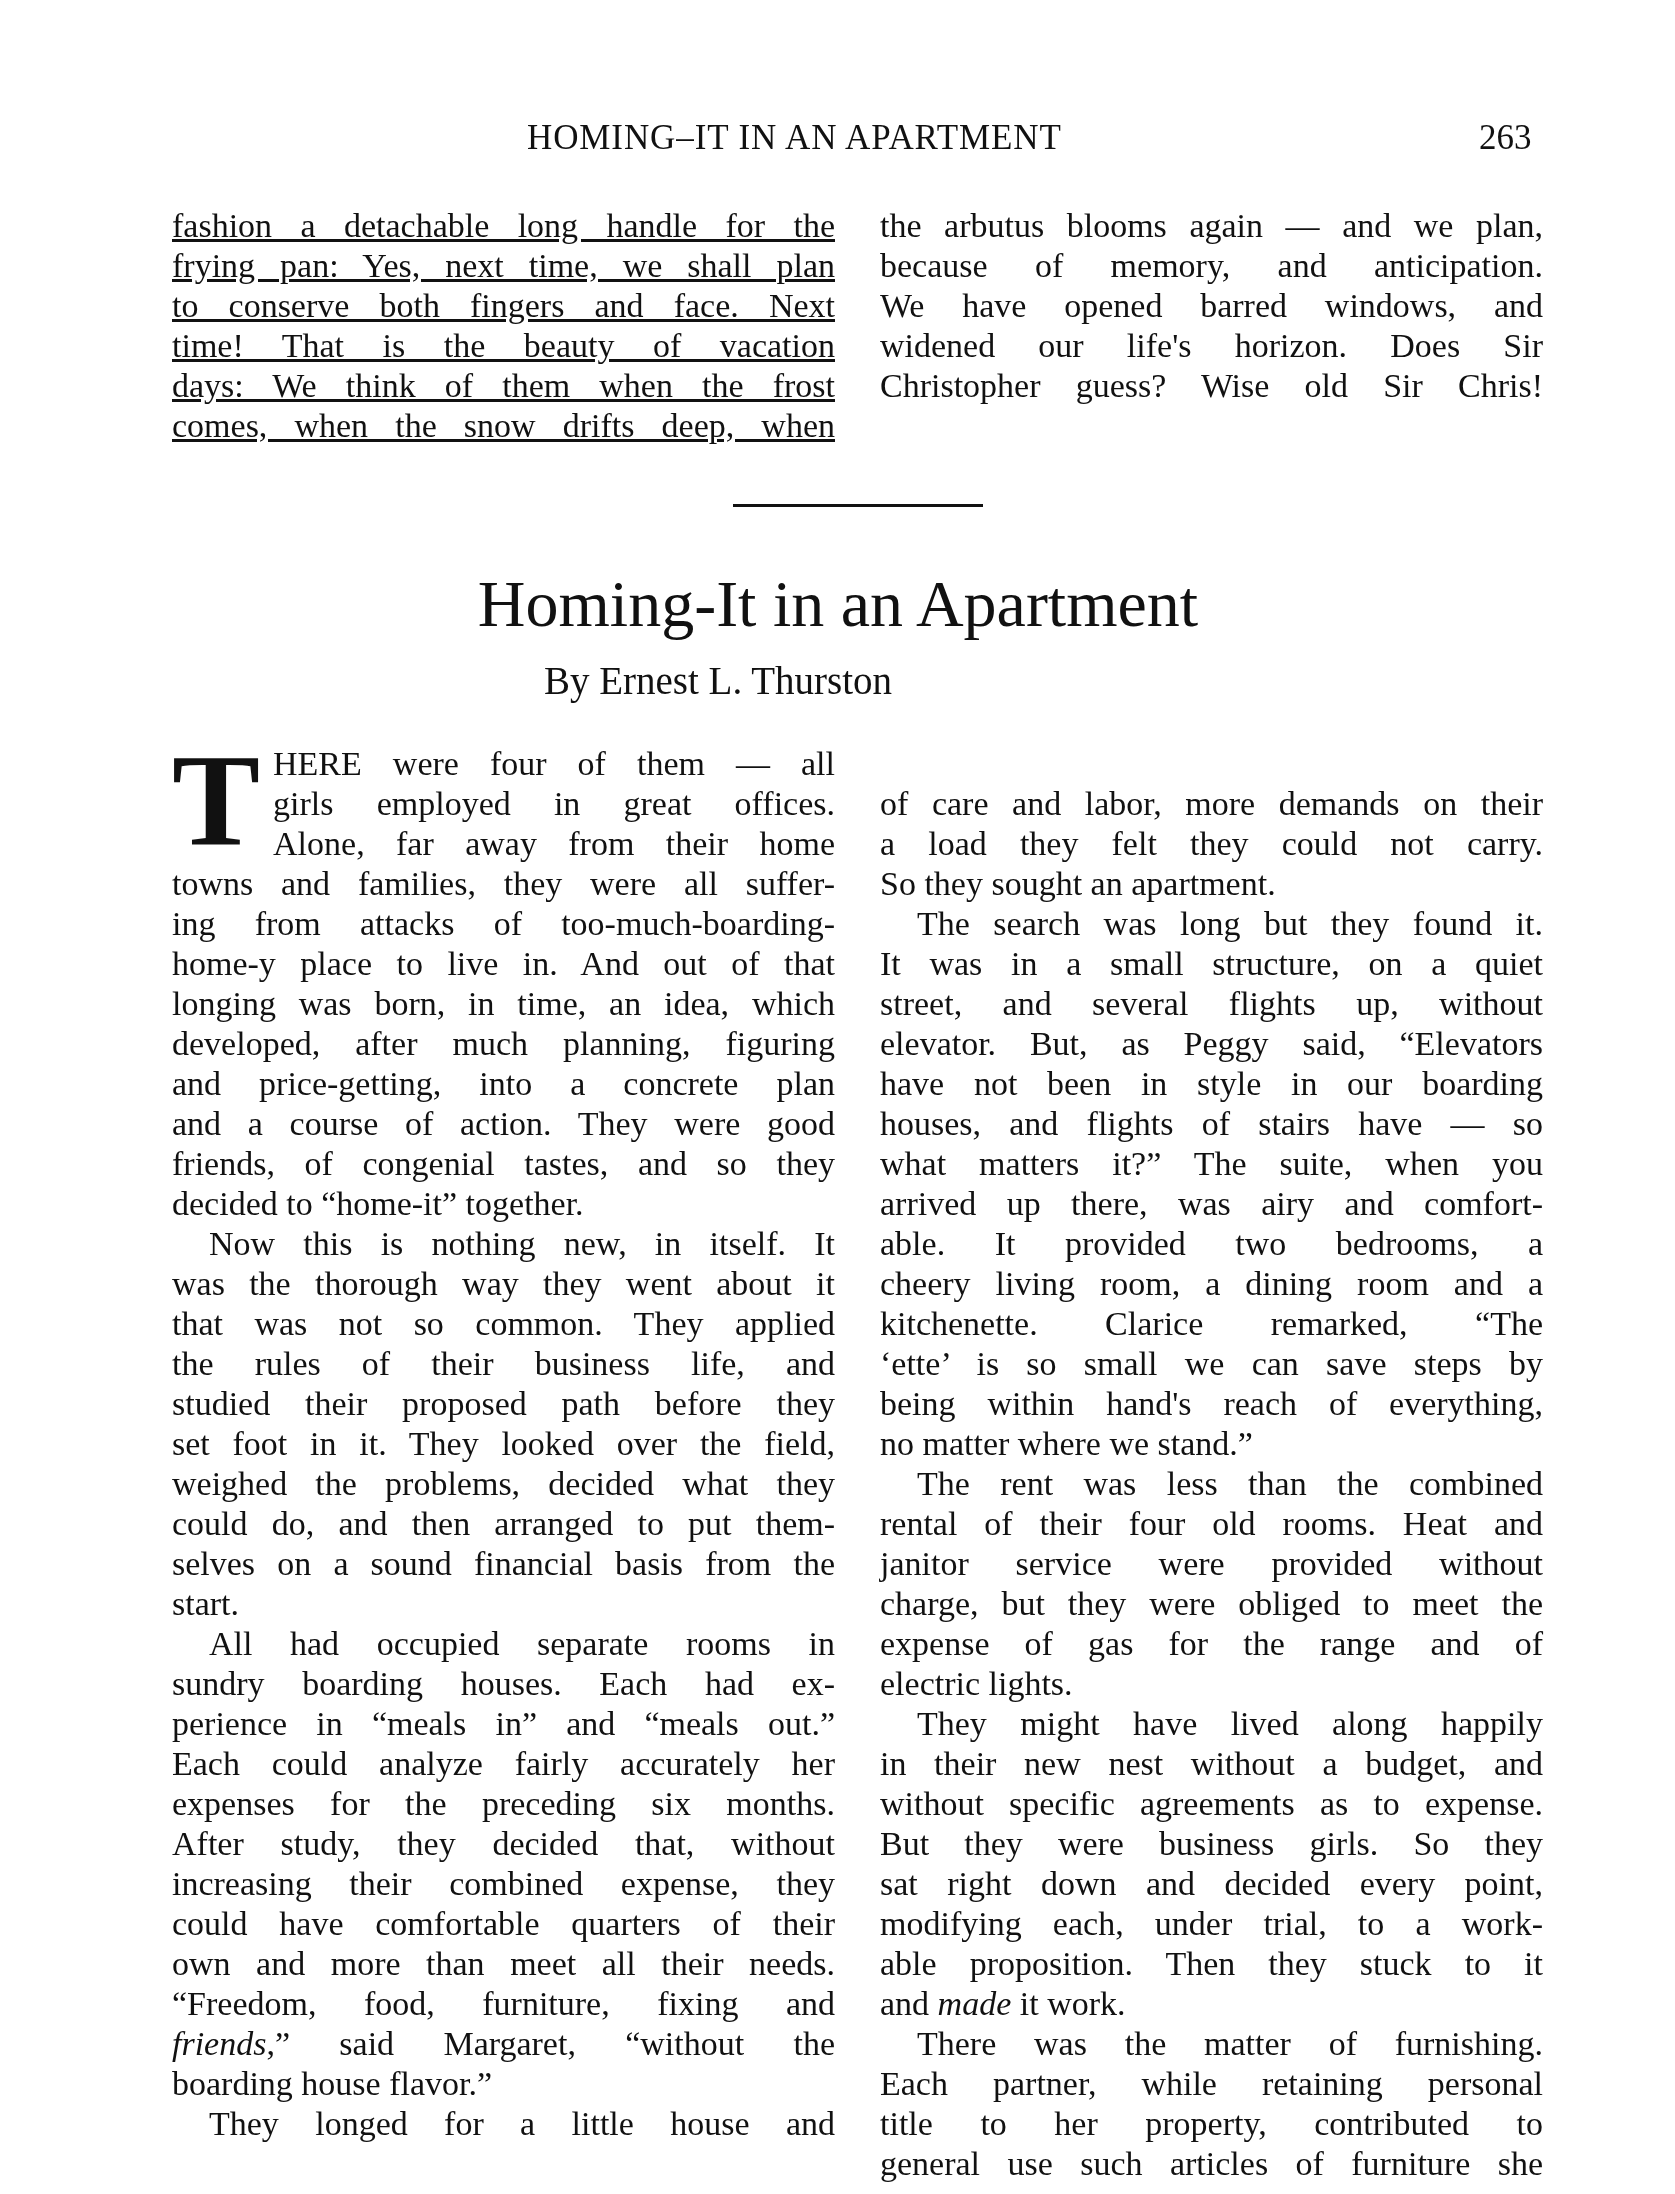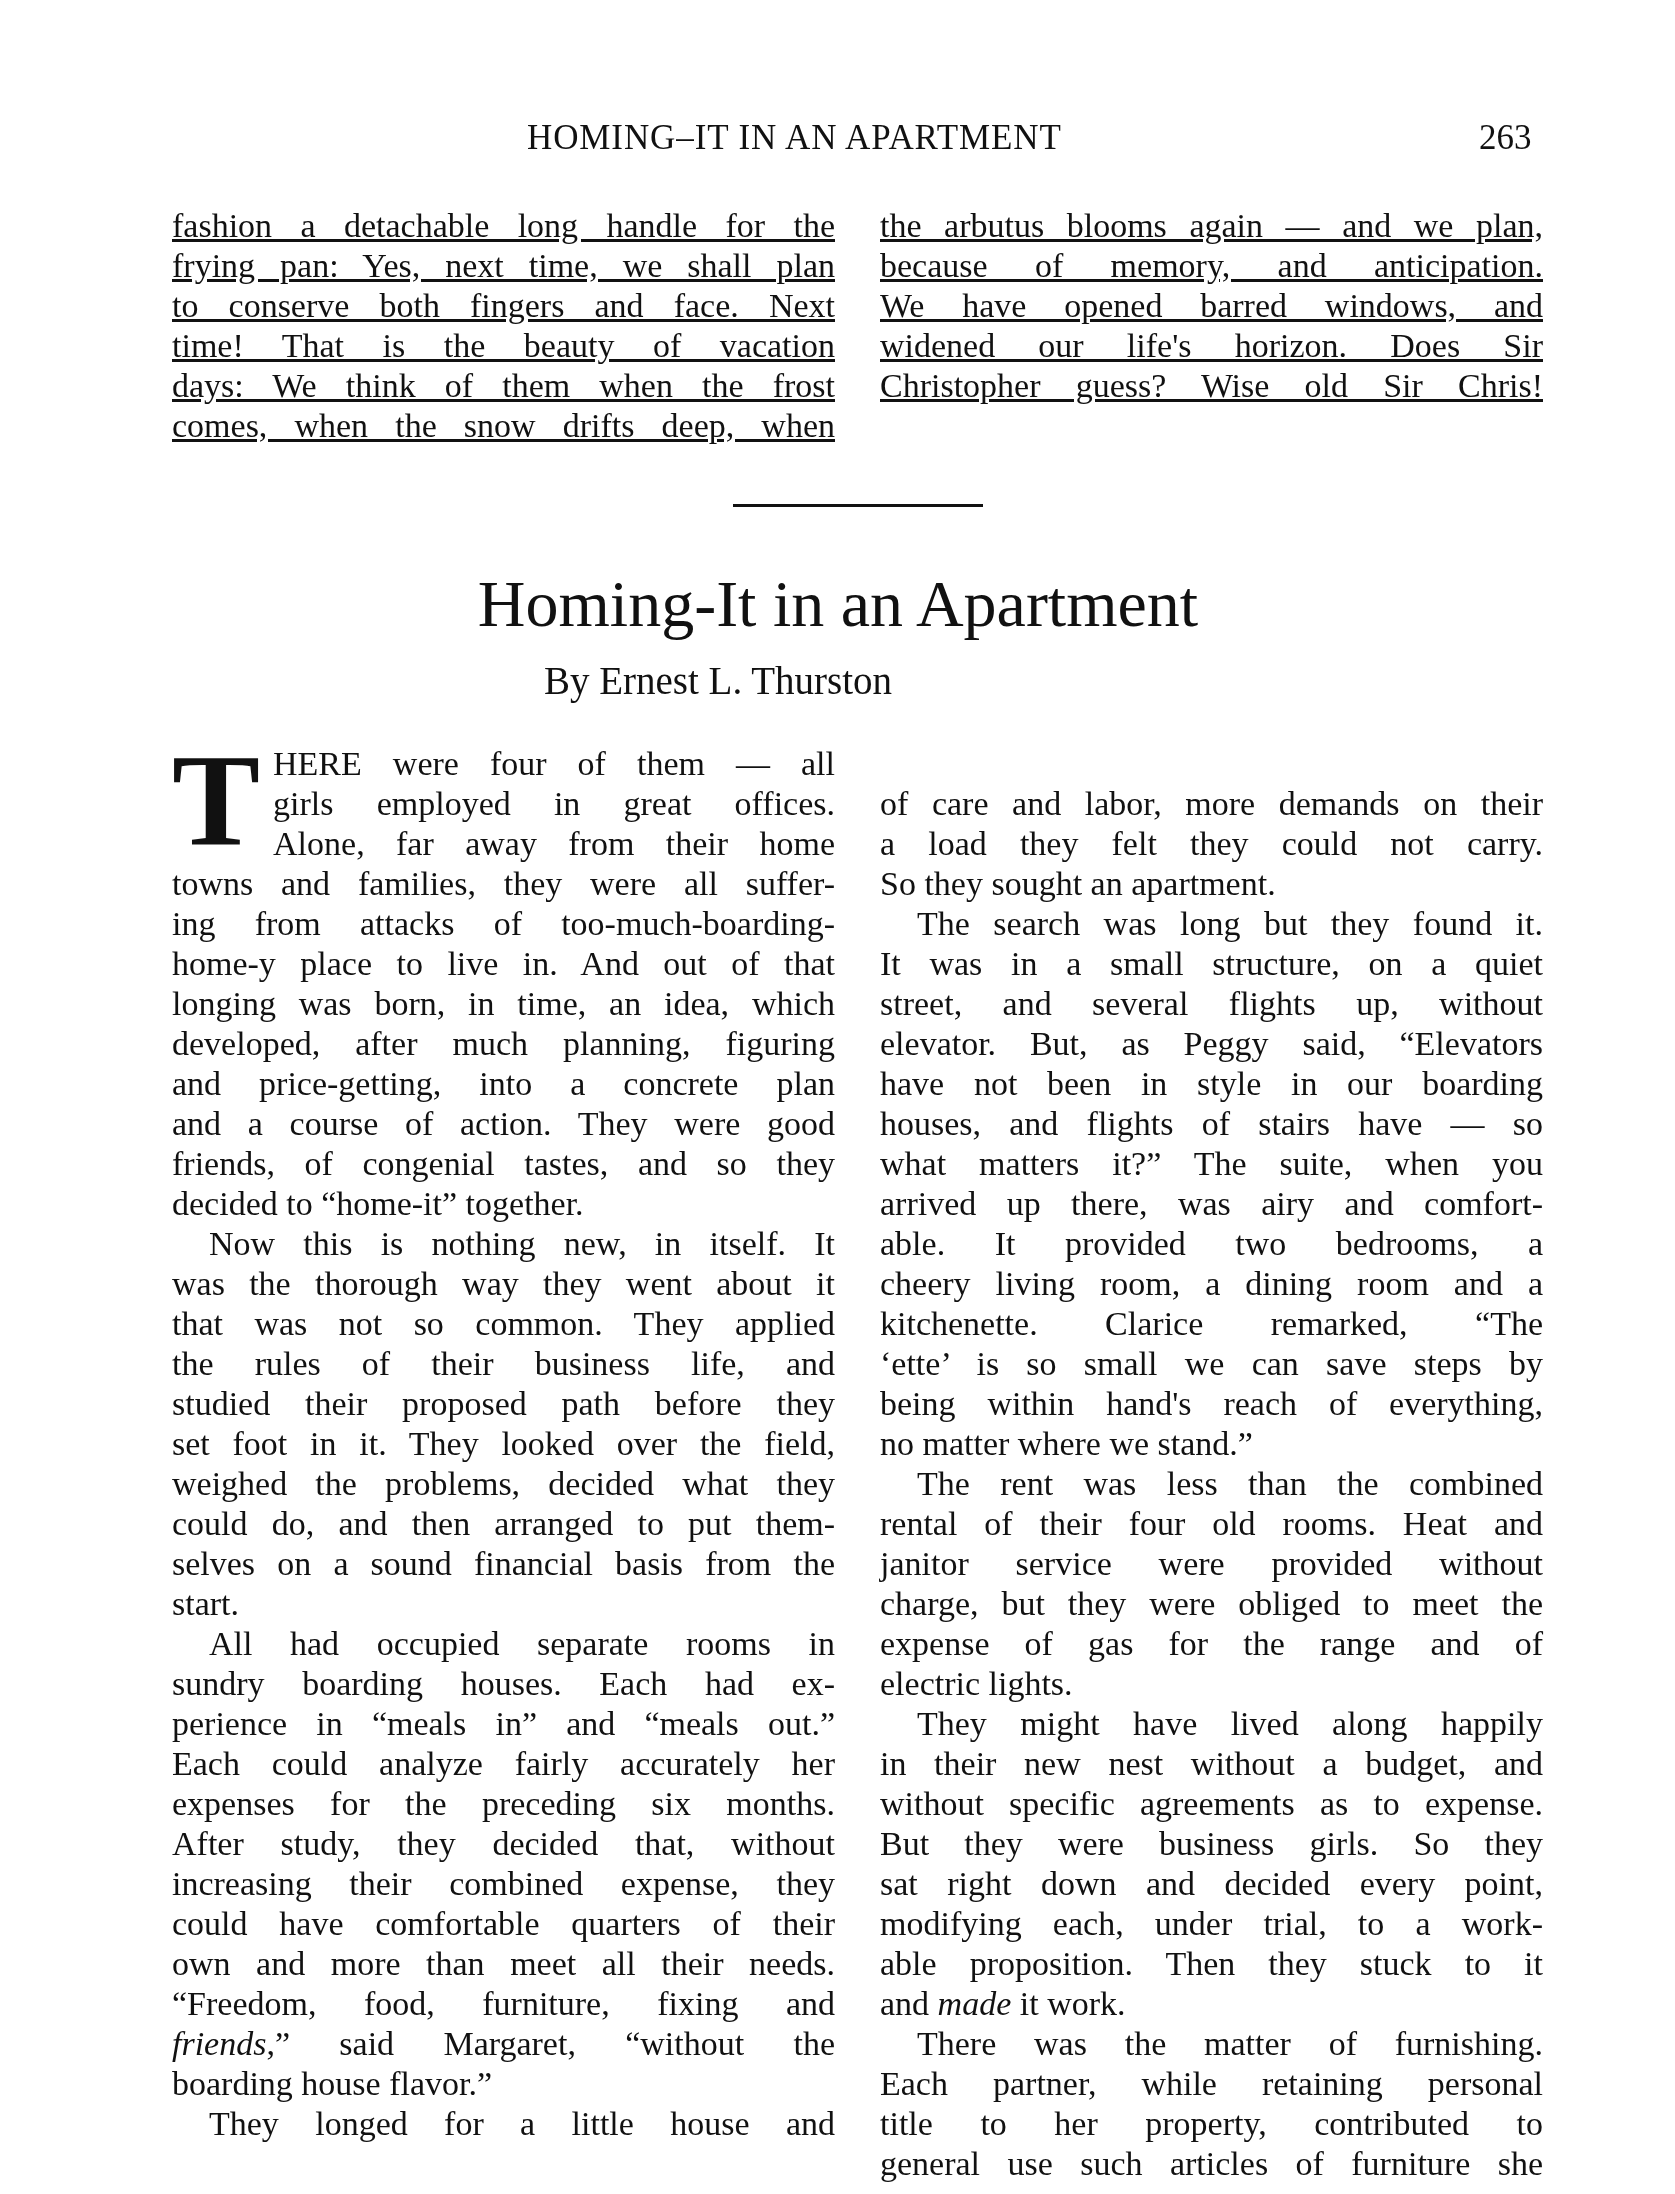--- a/index.html
+++ b/index.html
@@ -4,21 +4,21 @@
 <style>
   html, body { margin:0; padding:0; background:#ffffff; }
   body { width:1676px; height:2383px; position:relative; overflow:hidden; color:#111;
          font-family:"Liberation Serif","DejaVu Serif",serif; }
   .running-head { position:absolute; top:118px; left:0; width:1676px; height:48px; }
   .running-title { position:absolute; left:527px; top:0; font-size:35px; letter-spacing:0.9px; }
   .page-number { position:absolute; left:1479px; top:0; font-size:35px; }
   .col { position:absolute; font-size:34px; line-height:40px; text-align:justify; }
   .col .line { display:block; text-align:justify; text-align-last:justify; white-space:nowrap; }
   .top-left { left:172px; top:206px; width:663px;text-decoration:underline; }
-  .top-right { left:880px; top:206px; width:663px;text-decoration:underline; }
+  .top-right { left:880px; top:206px; width:663px; }
   .divider { position:absolute; left:733px; top:504px; width:250px; height:2.6px; background:#111; }
   .article-title { position:absolute; top:566px; left:0; width:1676px; text-align:center; font-size:66px; }
   .byline { position:absolute; top:658px; left:0; width:1436px; text-align:center; font-size:39px; }
   .body-left { left:172px; top:744px; width:663px; }
   .body-right { left:880px; top:784px; width:663px; }
   .line.indent { padding-left:37px; }
   .line.last { text-align-last:left; }
   .dropcap { float:left; font-size:132px; line-height:105px; font-weight:bold; margin:2.6px 13px 0 0; height:114px; }
   .dropcap-lines .line { padding-left:0; }
   em { }

